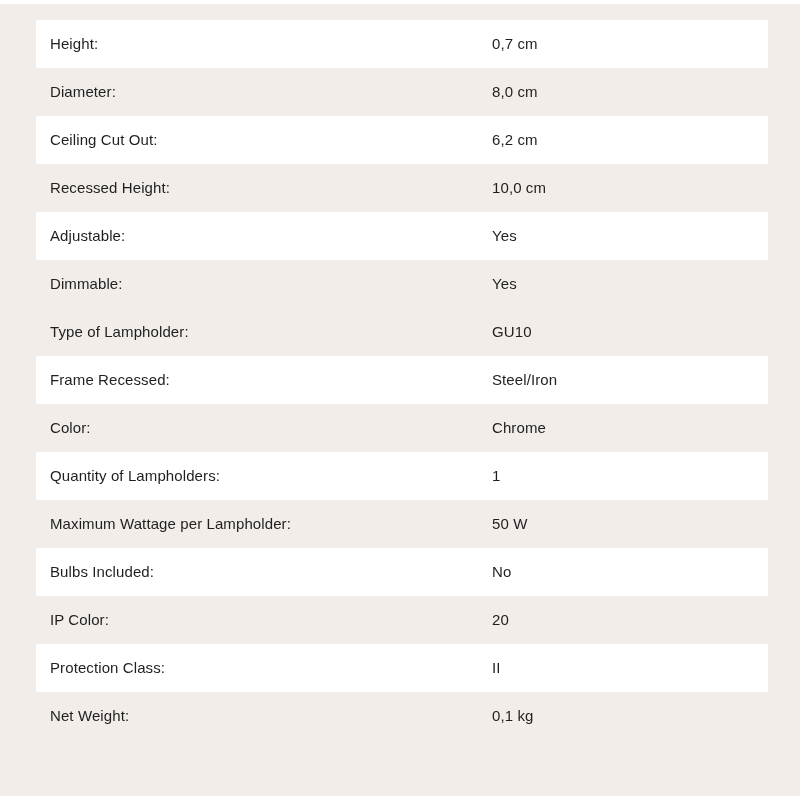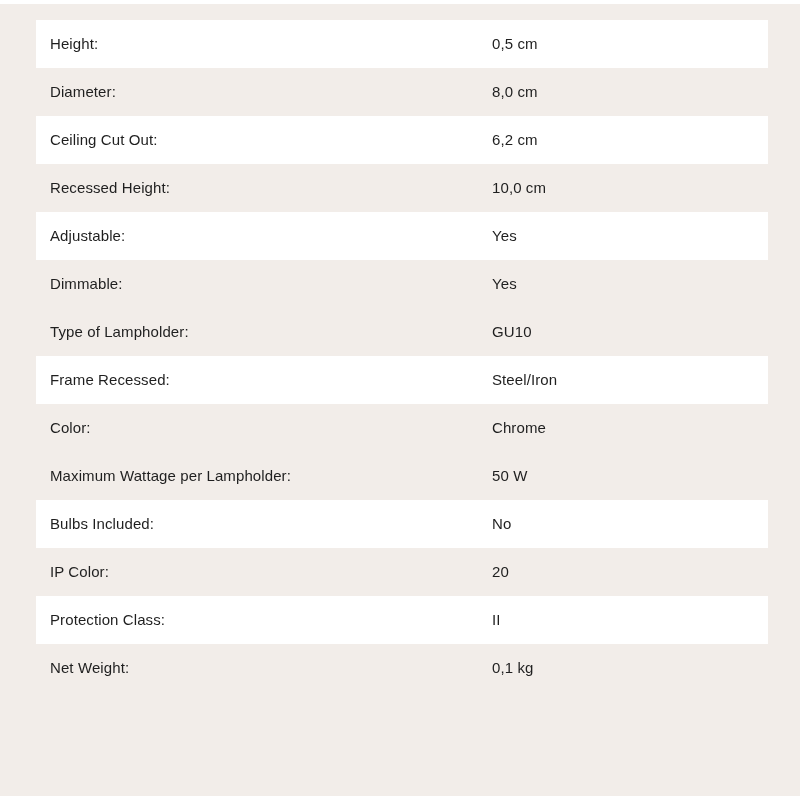--- a/index.html
+++ b/index.html
@@ -52,21 +52,21 @@
   }
 </style>
 </head>
 <body>
 
 <div class="panel">
   <div class="spec-table">
 
     <div class="spec-row alt-white">
       <div class="spec-label">Height:</div>
-      <div class="spec-value">0,5 cm</div>
+      <div class="spec-value">0,7 cm</div>
     </div>
 
     <div class="spec-row">
       <div class="spec-label">Diameter:</div>
       <div class="spec-value">8,0 cm</div>
     </div>
 
     <div class="spec-row alt-white">
       <div class="spec-label">Ceiling Cut Out:</div>
       <div class="spec-value">6,2 cm</div>
@@ -96,20 +96,24 @@
     <div class="spec-row alt-white">
       <div class="spec-label">Frame Recessed:</div>
       <div class="spec-value">Steel/Iron</div>
     </div>
 
     <div class="spec-row">
       <div class="spec-label">Color:</div>
       <div class="spec-value">Chrome</div>
     </div>
 
+    <div class="spec-row alt-white">
+      <div class="spec-label">Quantity of Lampholders:</div>
+      <div class="spec-value">1</div>
+    </div>
 
     <div class="spec-row">
       <div class="spec-label">Maximum Wattage per Lampholder:</div>
       <div class="spec-value">50 W</div>
     </div>
 
     <div class="spec-row alt-white">
       <div class="spec-label">Bulbs Included:</div>
       <div class="spec-value">No</div>
     </div>

